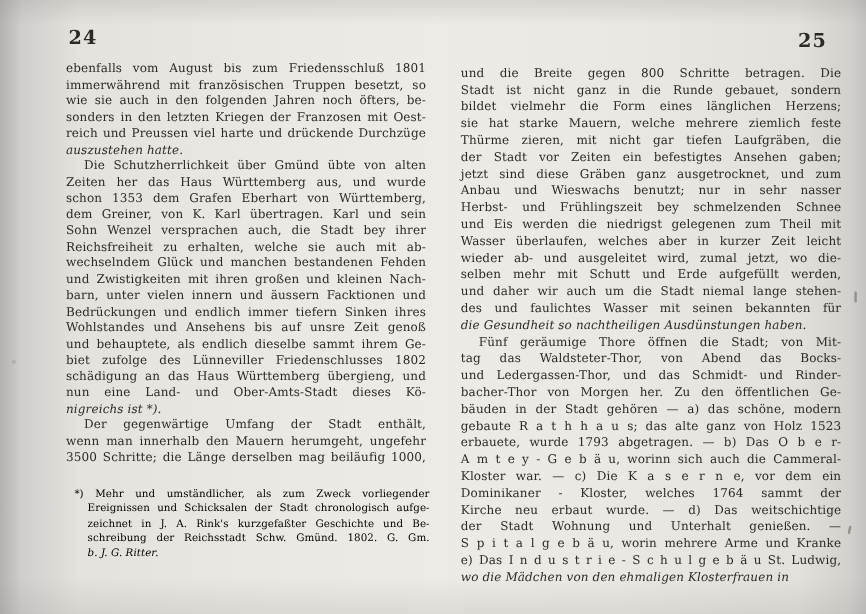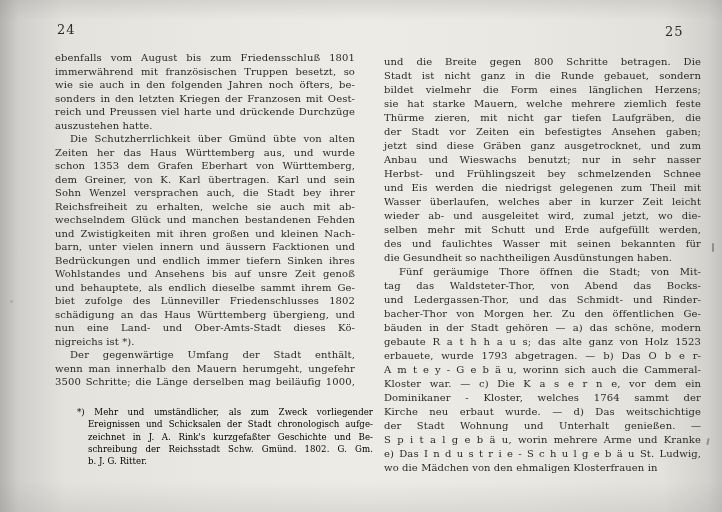--- a/index.html
+++ b/index.html
@@ -16,36 +16,36 @@
       linear-gradient(180deg, rgba(140,139,135,.22) 0, rgba(140,139,135,0) 4%, rgba(140,139,135,0) 94%, rgba(140,139,135,.18) 100%),
       linear-gradient(90deg, #b3b2ae 0, #cfcecb 2.5%, #e3e2dd 9%, #eae8e3 30%, #edebe6 50%, #eae8e3 72%, #e2e1dc 92%, #d2d1cd 98%, #c3c2be 100%);
     overflow: hidden;
   }
   .page {
     position: absolute;
     color: #2c2a26;
   }
   .page-num {
     position: absolute;
-    font-size: 13px;
-    font-weight: normal;
+    font-size: 16px;
+    font-weight: bold;
     letter-spacing: 1px;
     color: #2c2a26;
   }
   .body-text .line {
     font-size: 10px;
     line-height: 13.5px;
     text-align: justify;
     text-align-last: justify;
     white-space: normal;
     letter-spacing: .1px;
   }
   .right .body-text .line { line-height: 14px; }
   .line.indent { text-indent: 15px; }
-  .line.flush { text-align-last: left; }
+  .line.flush { text-align-last: left; font-style: italic; }
   .footnote { position: absolute; }
   .footnote .line {
     font-size: 8.6px;
     line-height: 12.3px;
     text-align: justify;
     text-align-last: justify;
     letter-spacing: .05px;
   }
   .footnote .line.indent { text-indent: 0; padding-left: 11px; }
   .footnote .line.flush { text-align-last: left; }
@@ -87,21 +87,21 @@
         <div class="line">biet zufolge des Lünneviller Friedenschlusses 1802</div>
         <div class="line">schädigung an das Haus Württemberg übergieng, und</div>
         <div class="line">nun eine Land- und Ober-Amts-Stadt dieses Kö-</div>
         <div class="line flush">nigreichs ist *).</div>
         <div class="line indent">Der gegenwärtige Umfang der Stadt enthält,</div>
         <div class="line">wenn man innerhalb den Mauern herumgeht, ungefehr</div>
         <div class="line">3500 Schritte; die Länge derselben mag beiläufig 1000,</div>
       </div>
   </div>
 
-  <div class="footnote" style="left:62px; top:406px; width:296px;margin-left:15px;">
+  <div class="footnote" style="left:62px; top:406px; width:296px;">
       <div class="line">*) Mehr und umständlicher, als zum Zweck vorliegender</div>
       <div class="line indent">Ereignissen und Schicksalen der Stadt chronologisch aufge-</div>
       <div class="line indent">zeichnet in J. A. Rink's kurzgefaßter Geschichte und Be-</div>
       <div class="line indent">schreibung der Reichsstadt Schw. Gmünd. 1802. G. Gm.</div>
       <div class="line indent flush">b. J. G. Ritter.</div>
     </div>
 
   <div class="page right" style="left:384px; top:55px; width:317px;">
     <div class="body-text">
         <div class="line">und die Breite gegen 800 Schritte betragen.  Die</div>
@@ -110,20 +110,21 @@
         <div class="line">sie hat starke Mauern, welche mehrere ziemlich feste</div>
         <div class="line">Thürme zieren, mit nicht gar tiefen Laufgräben, die</div>
         <div class="line">der Stadt vor Zeiten ein befestigtes Ansehen gaben;</div>
         <div class="line">jetzt sind diese Gräben ganz ausgetrocknet, und zum</div>
         <div class="line">Anbau und Wieswachs benutzt; nur in sehr nasser</div>
         <div class="line">Herbst- und Frühlingszeit bey schmelzenden Schnee</div>
         <div class="line">und Eis werden die niedrigst gelegenen zum Theil mit</div>
         <div class="line">Wasser überlaufen, welches aber in kurzer Zeit leicht</div>
         <div class="line">wieder ab- und ausgeleitet wird, zumal jetzt, wo die-</div>
         <div class="line">selben mehr mit Schutt und Erde aufgefüllt werden,</div>
+        <div class="line">und daher wir auch um die Stadt niemal lange stehen-</div>
         <div class="line">des und faulichtes Wasser mit seinen bekannten für</div>
         <div class="line flush">die Gesundheit so nachtheiligen Ausdünstungen haben.</div>
         <div class="line indent">Fünf geräumige Thore öffnen die Stadt; von Mit-</div>
         <div class="line">tag das Waldsteter-Thor, von Abend das Bocks-</div>
         <div class="line">und Ledergassen-Thor, und das Schmidt- und Rinder-</div>
         <div class="line">bacher-Thor von Morgen her. Zu den öffentlichen Ge-</div>
         <div class="line">bäuden in der Stadt gehören — a) das schöne, modern</div>
         <div class="line">gebaute R a t h h a u s; das alte ganz von Holz 1523</div>
         <div class="line">erbauete, wurde 1793 abgetragen. — b) Das O b e r-</div>
         <div class="line">A m t e y - G e b ä u, worinn sich auch die Cammeral-</div>

